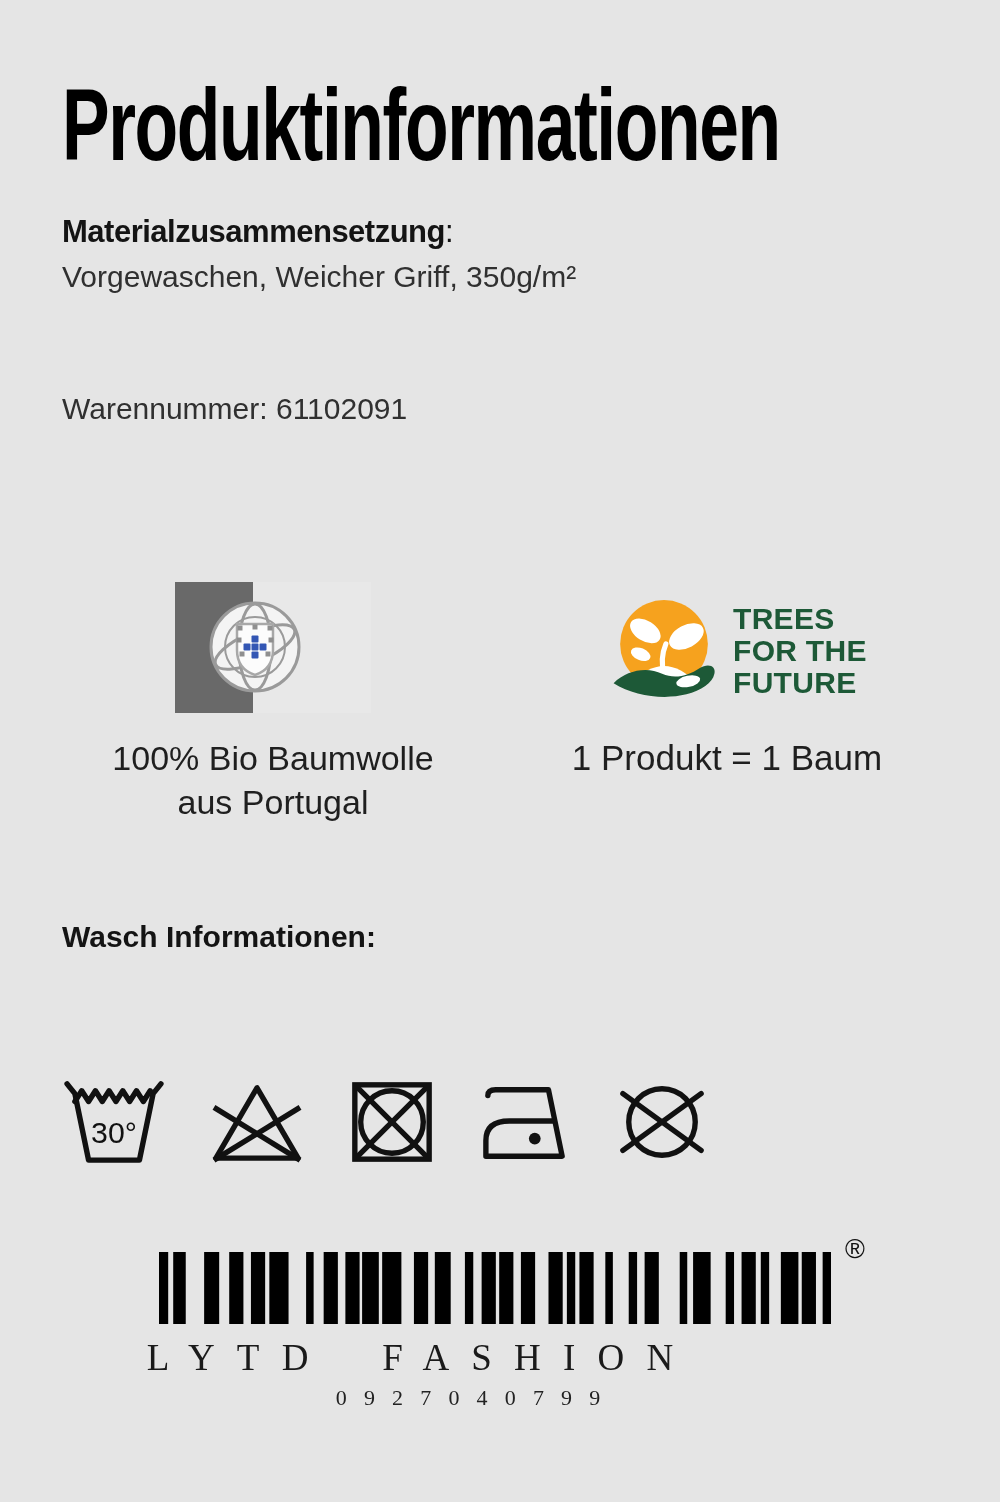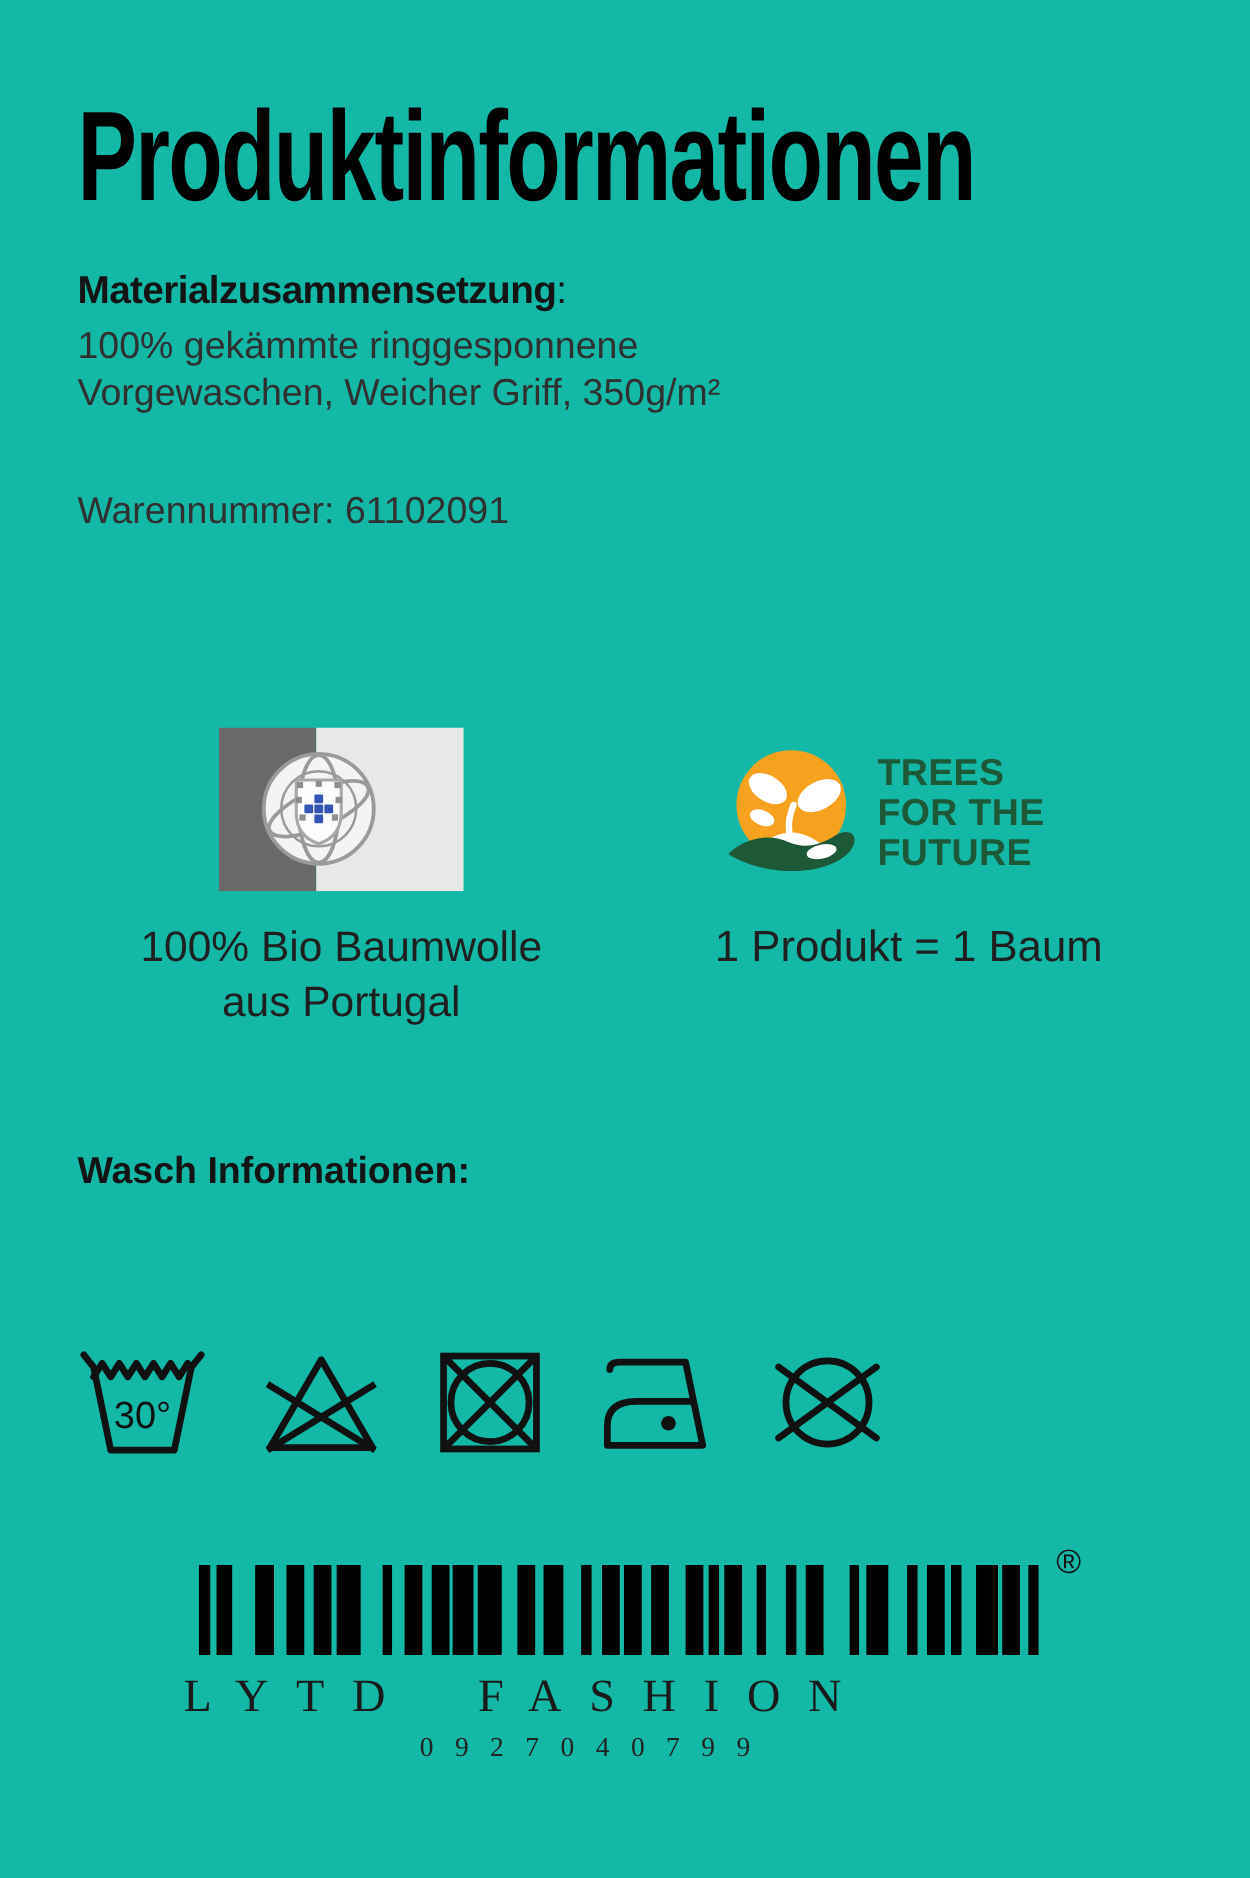--- a/index.html
+++ b/index.html
@@ -1,17 +1,17 @@
 <!DOCTYPE html>
 <html style="--title: #000000; --flag_dark: #696969; --flag_light: #e8e8e8; --emblem_ring: #9a9a9a; --emblem_blue: #3356b4; --trees_orange: #f6a21e; --trees_green: #1d5937;"><head>
 <meta charset="utf-8">
 <style>
   html,body{margin:0;padding:0;background:#fff;}
   .page{
-    position:relative;width:1000px;height:1502px;background:#14b8a6;
+    position:relative;width:1000px;height:1502px;background:#e5e5e5;
     font-family:"Liberation Sans",sans-serif;overflow:hidden;color:#2f2f2f;
   }
   
   .title{
     position:absolute;left:62px;top:74px;margin:0;
     font-size:102px;line-height:1;font-weight:800;letter-spacing:-2px;
     color:var(--title,#000);white-space:nowrap;
   }
   .title .squeeze{display:inline-block;transform:scaleX(0.70);transform-origin:left center;}
   
@@ -20,21 +20,21 @@
   .material .head b{font-weight:800;letter-spacing:-0.5px;}
   .material p.line{margin:0;font-size:30px;line-height:38px;color:#303030;}
   .details{position:absolute;left:62px;top:390px;}
   .details p.line{margin:0;font-size:30px;line-height:38px;color:#303030;}
   
   .flag-wrap{position:absolute;left:175px;top:582px;width:196px;height:131px;}
   .flag-caption{
     position:absolute;left:73px;top:736px;width:400px;text-align:center;
     font-size:34px;line-height:44px;color:#1f1f1f;
   }
-  .trees-wrap{position:absolute;left:577px;top:597px;display:flex;align-items:center;gap:13px;}
+  .trees-wrap{position:absolute;left:608px;top:597px;display:flex;align-items:center;gap:13px;}
   .trees-text{
     font-size:30px;line-height:32px;font-weight:800;letter-spacing:0.3px;
     color:var(--trees_green,#1d5937);
   }
   .trees-caption{
     position:absolute;left:527px;top:736px;width:400px;text-align:center;
     font-size:35px;line-height:44px;color:#1f1f1f;
   }
   
   .wash{position:absolute;left:62px;top:918px;width:892px;}
@@ -63,21 +63,20 @@
 </style>
 </head>
 <body>
 
 <div class="page">
 
   <h1 class="title"><span class="squeeze">Produktinformationen</span></h1>
 
   <section class="material">
     <p class="head"><b>Materialzusammensetzung</b><span>:</span></p>
-    <p class="line">100% gekämmte ringgesponnene</p>
     <p class="line">Vorgewaschen, Weicher Griff, 350g/m²</p>
   </section>
 
   <section class="details">
     <p class="line">Warennummer: 61102091</p>
   </section>
 
   <div class="flag-wrap">
     <svg width="196" height="131" viewBox="0 0 196 131">
       <rect x="0" y="0" width="78" height="131" fill="var(--flag_dark)"></rect>

